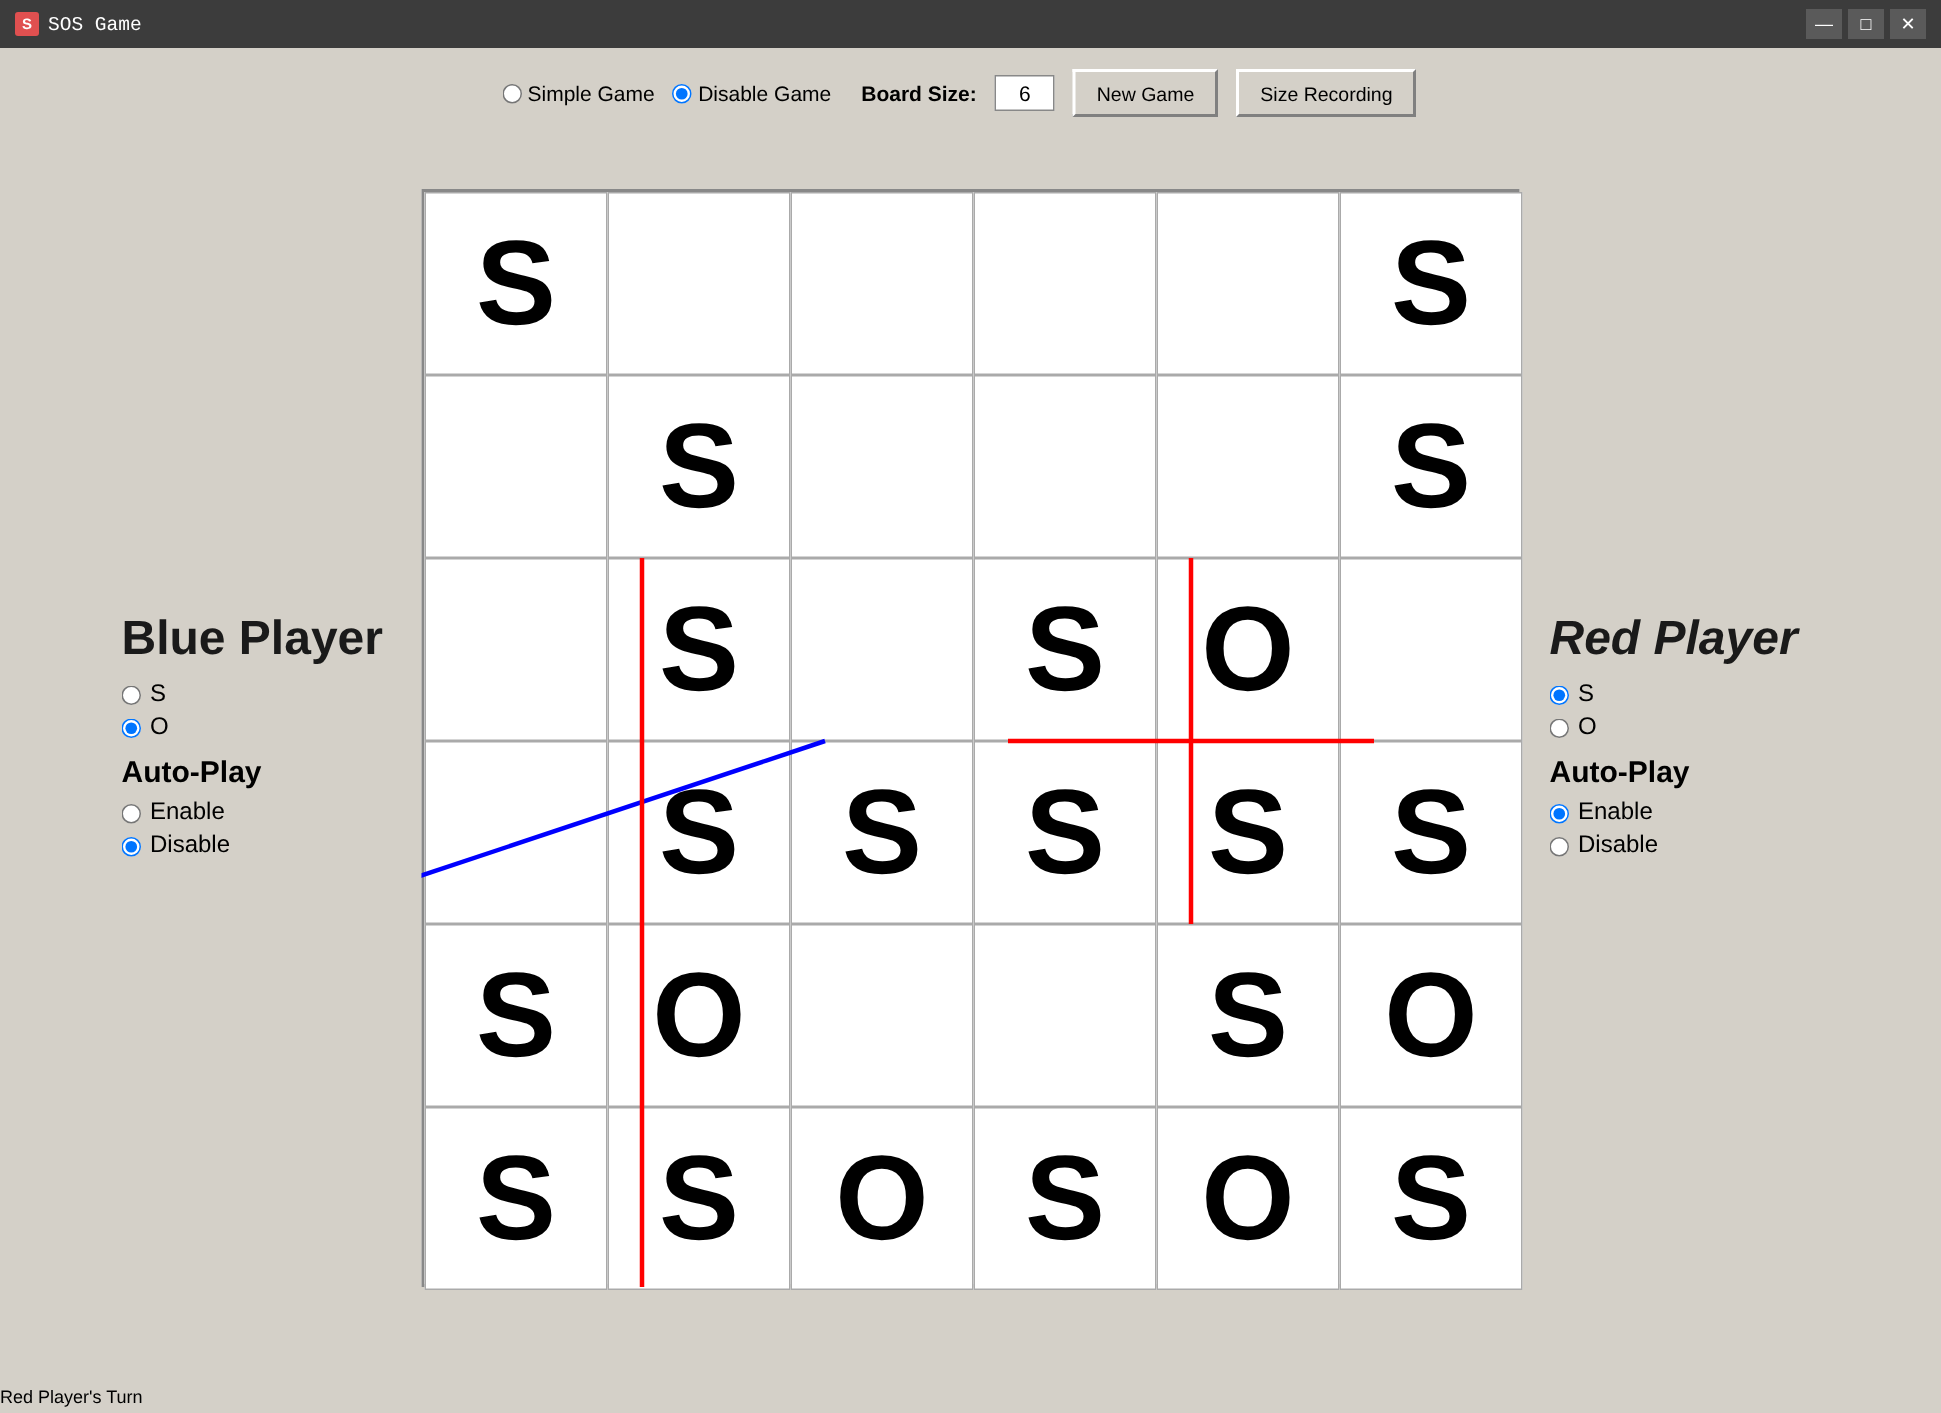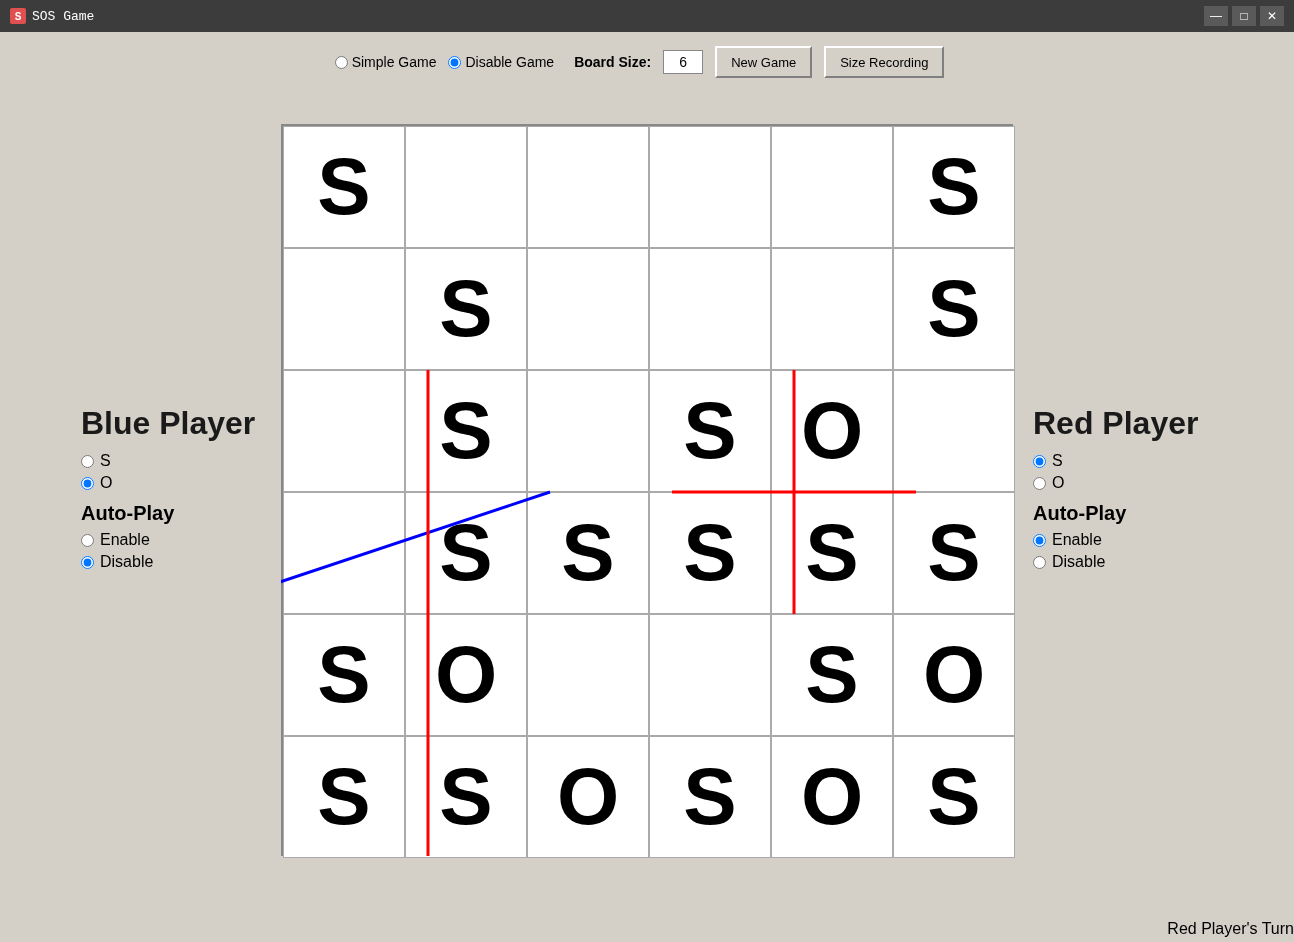--- a/index.html
+++ b/index.html
@@ -110,21 +110,21 @@
       width: 220px;
       padding: 10px 20px;
       flex-shrink: 0;
     }
     .player-title {
       font-size: 32px;
       font-weight: bold;
       margin-bottom: 10px;
     }
     .blue-title { color: #1a1a1a; }
-    .red-title { color: #1a1a1a; }
+    .red-title { color: #1a1a1a; font-style: italic; }
     .player-option {
       font-size: 16px;
       display: flex;
       align-items: center;
       gap: 6px;
       margin: 4px 0;
       cursor: pointer;
     }
     .autoplay-label {
       font-size: 20px;
@@ -155,23 +155,23 @@
       background: white;
       position: relative;
     }
     .board-svg {
       position: absolute;
       top: 0;
       left: 0;
       pointer-events: none;
     }
     .status-bar {
-      text-align: right;
-      font-size: 16px;
-      padding: 8px 0 4px 12px;
+      text-align: left;
+      font-size: 12px;
+      padding: 8px 0 4px 0;
       flex-shrink: 0;
     }
   </style>
 </head>
 <body>
 
 <div class="title-bar">
   <div class="title-bar-icon">S</div>
   <span class="title-bar-title">SOS Game</span>
   <div class="title-bar-controls">

